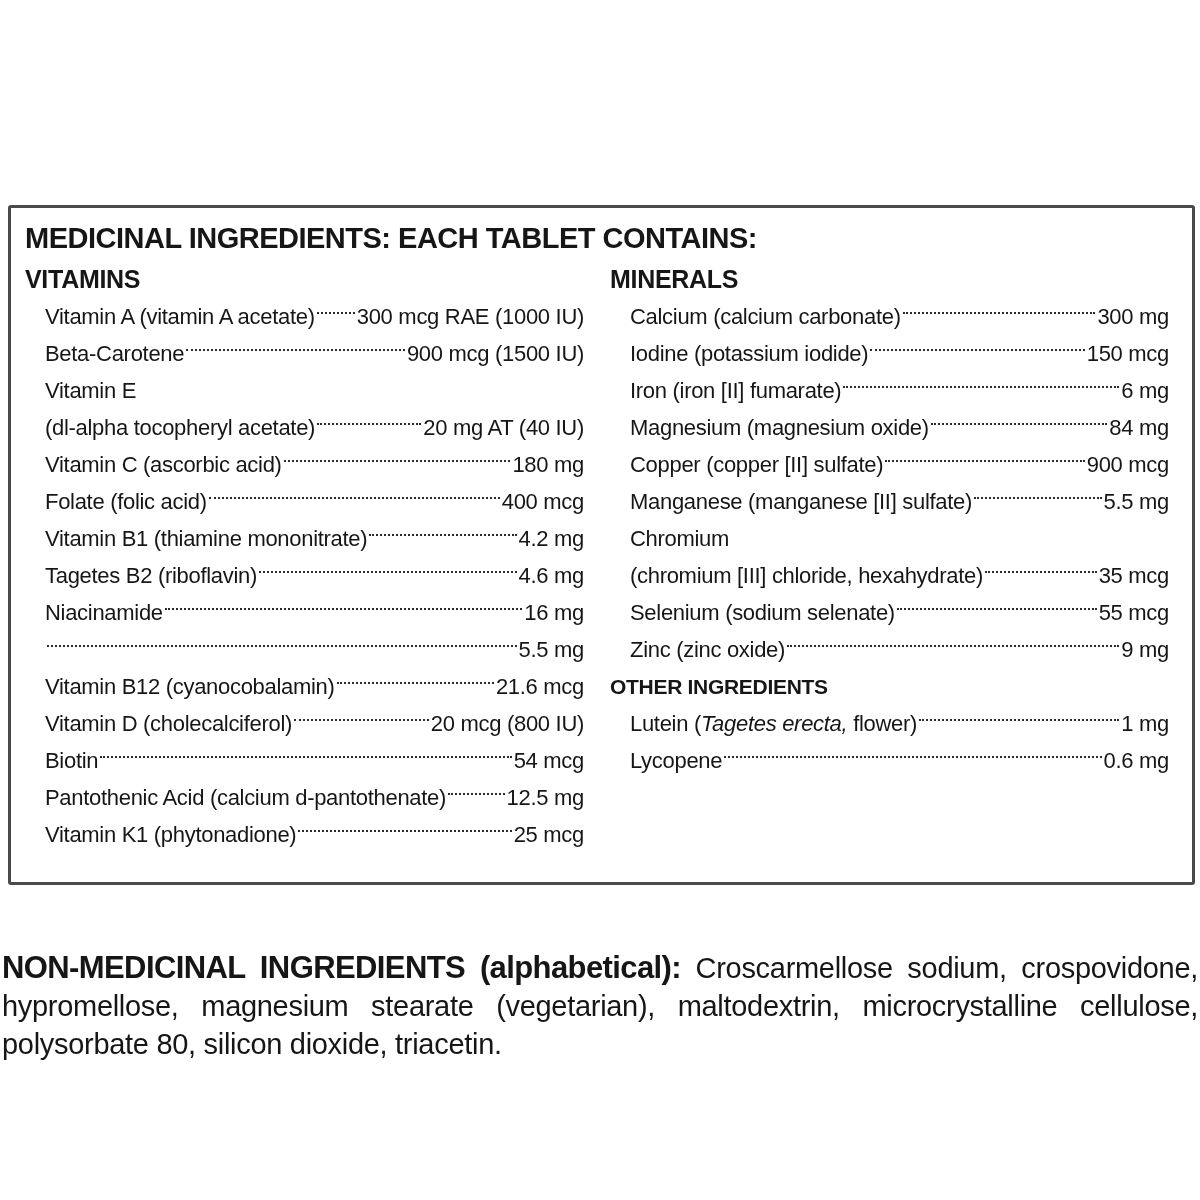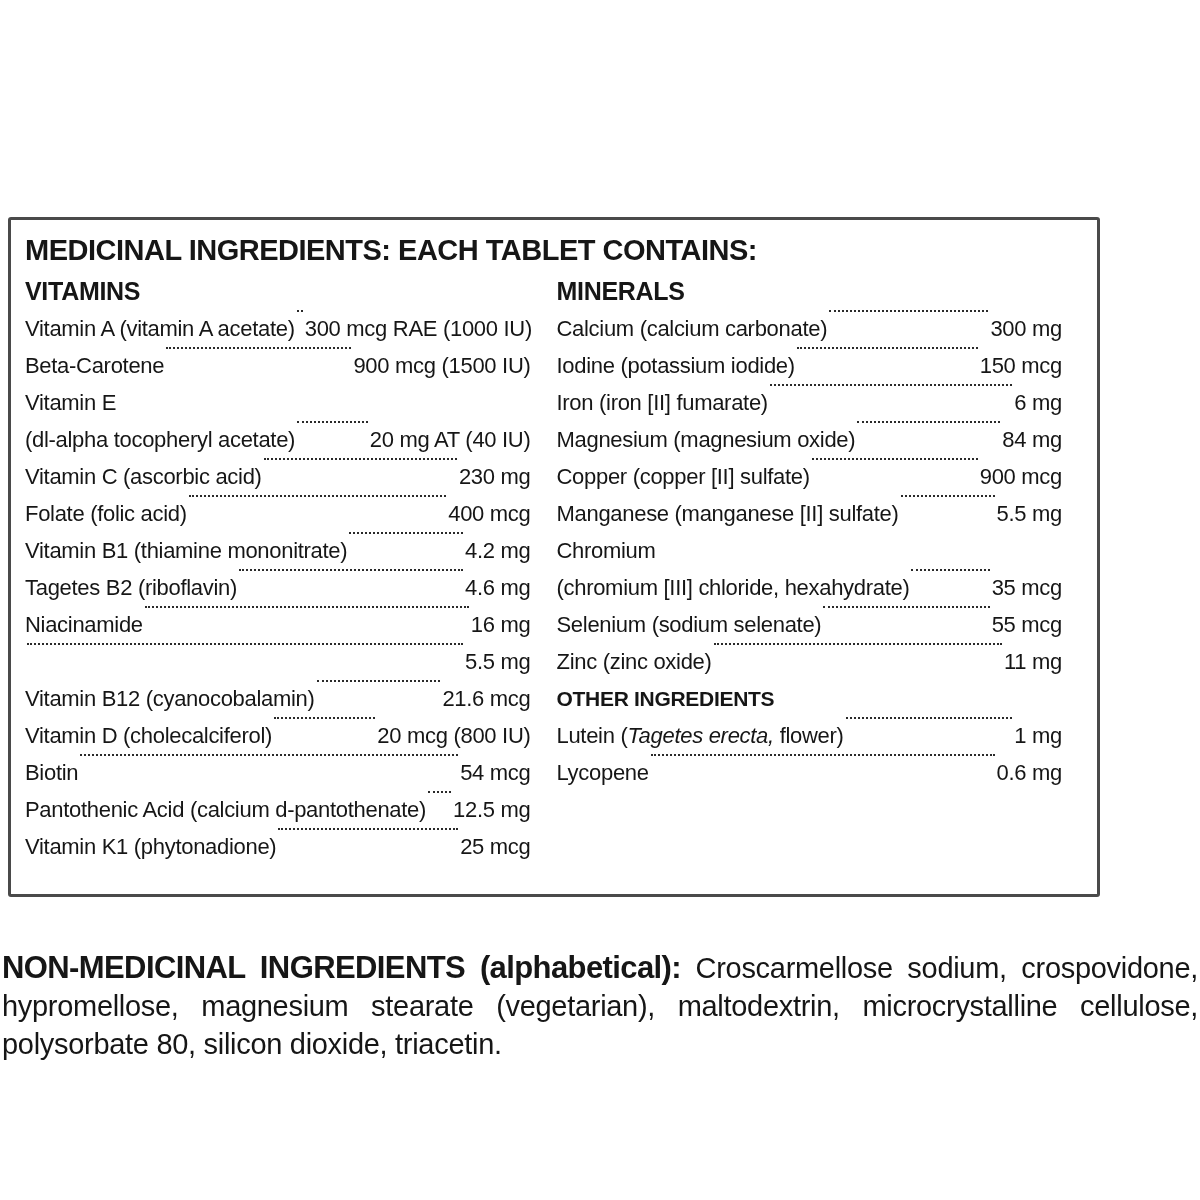--- a/index.html
+++ b/index.html
@@ -7,27 +7,27 @@
     width:1200px;height:1200px;
     background:#ffffff;
     color:#161616;
     font-family:"Liberation Sans", sans-serif;
     position:relative;
     overflow:hidden;
     -webkit-font-smoothing:antialiased;
   }
   .panel-box{
     position:absolute;
-    left:8px; top:217px;
-    width:1092px; height:680px;
+    left:8px; top:205px;
+    width:1187px; height:680px;
     border:3px solid #4a4a4a;
     border-radius:3px;
     box-sizing:border-box;
     background:#fff;
-    padding:10px 35px 10px 14px;
+    padding:10px 23px 10px 14px;
   }
   .main-title{
     font-weight:bold;
     font-size:29px;
     letter-spacing:-0.5px;
     margin:4px 0 6px 0;
     white-space:nowrap;
   }
   .cols{
     display:flex;
@@ -39,26 +39,27 @@
   }
   .col-heading{
     font-weight:bold;
     font-size:25px;
     letter-spacing:-0.3px;
     line-height:37px;
     height:37px;
   }
   .row{
     display:flex;
-    align-items:flex-start;
+    align-items:center;
     font-size:22px;
     letter-spacing:-0.3px;
     line-height:37px;
     height:37px;
     white-space:nowrap;
+    margin-left:20px;
   }
   .row .n{flex:0 0 auto;}
   .row .v{flex:0 0 auto;}
   .row .dots{
     flex:1 1 auto;
     min-width:6px;
     border-bottom:2.5px dotted #2a2a2a;
     margin:0 2px 7px 2px;
     height:0;
   }
@@ -111,21 +112,21 @@
         <span class="n">Vitamin E</span>
       </div>
       <div class="row">
         <span class="n">(dl-alpha tocopheryl acetate)</span>
         <span class="dots"></span>
         <span class="v">20 mg AT (40 IU)</span>
       </div>
       <div class="row">
         <span class="n">Vitamin C (ascorbic acid)</span>
         <span class="dots"></span>
-        <span class="v">230 mg</span>
+        <span class="v">180 mg</span>
       </div>
       <div class="row">
         <span class="n">Folate (folic acid)</span>
         <span class="dots"></span>
         <span class="v">400 mcg</span>
       </div>
       <div class="row">
         <span class="n">Vitamin B1 (thiamine mononitrate)</span>
         <span class="dots"></span>
         <span class="v">4.2 mg</span>
@@ -213,21 +214,21 @@
         <span class="v">35 mcg</span>
       </div>
       <div class="row">
         <span class="n">Selenium (sodium selenate)</span>
         <span class="dots"></span>
         <span class="v">55 mcg</span>
       </div>
       <div class="row">
         <span class="n">Zinc (zinc oxide)</span>
         <span class="dots"></span>
-        <span class="v">11 mg</span>
+        <span class="v">9 mg</span>
       </div>
 
       <div class="subheading">OTHER INGREDIENTS</div>
 
       <div class="row">
         <span class="n"><span>Lutein (</span><span class="ital">Tagetes erecta,</span><span> flower)</span></span>
         <span class="dots"></span>
         <span class="v">1 mg</span>
       </div>
       <div class="row">

